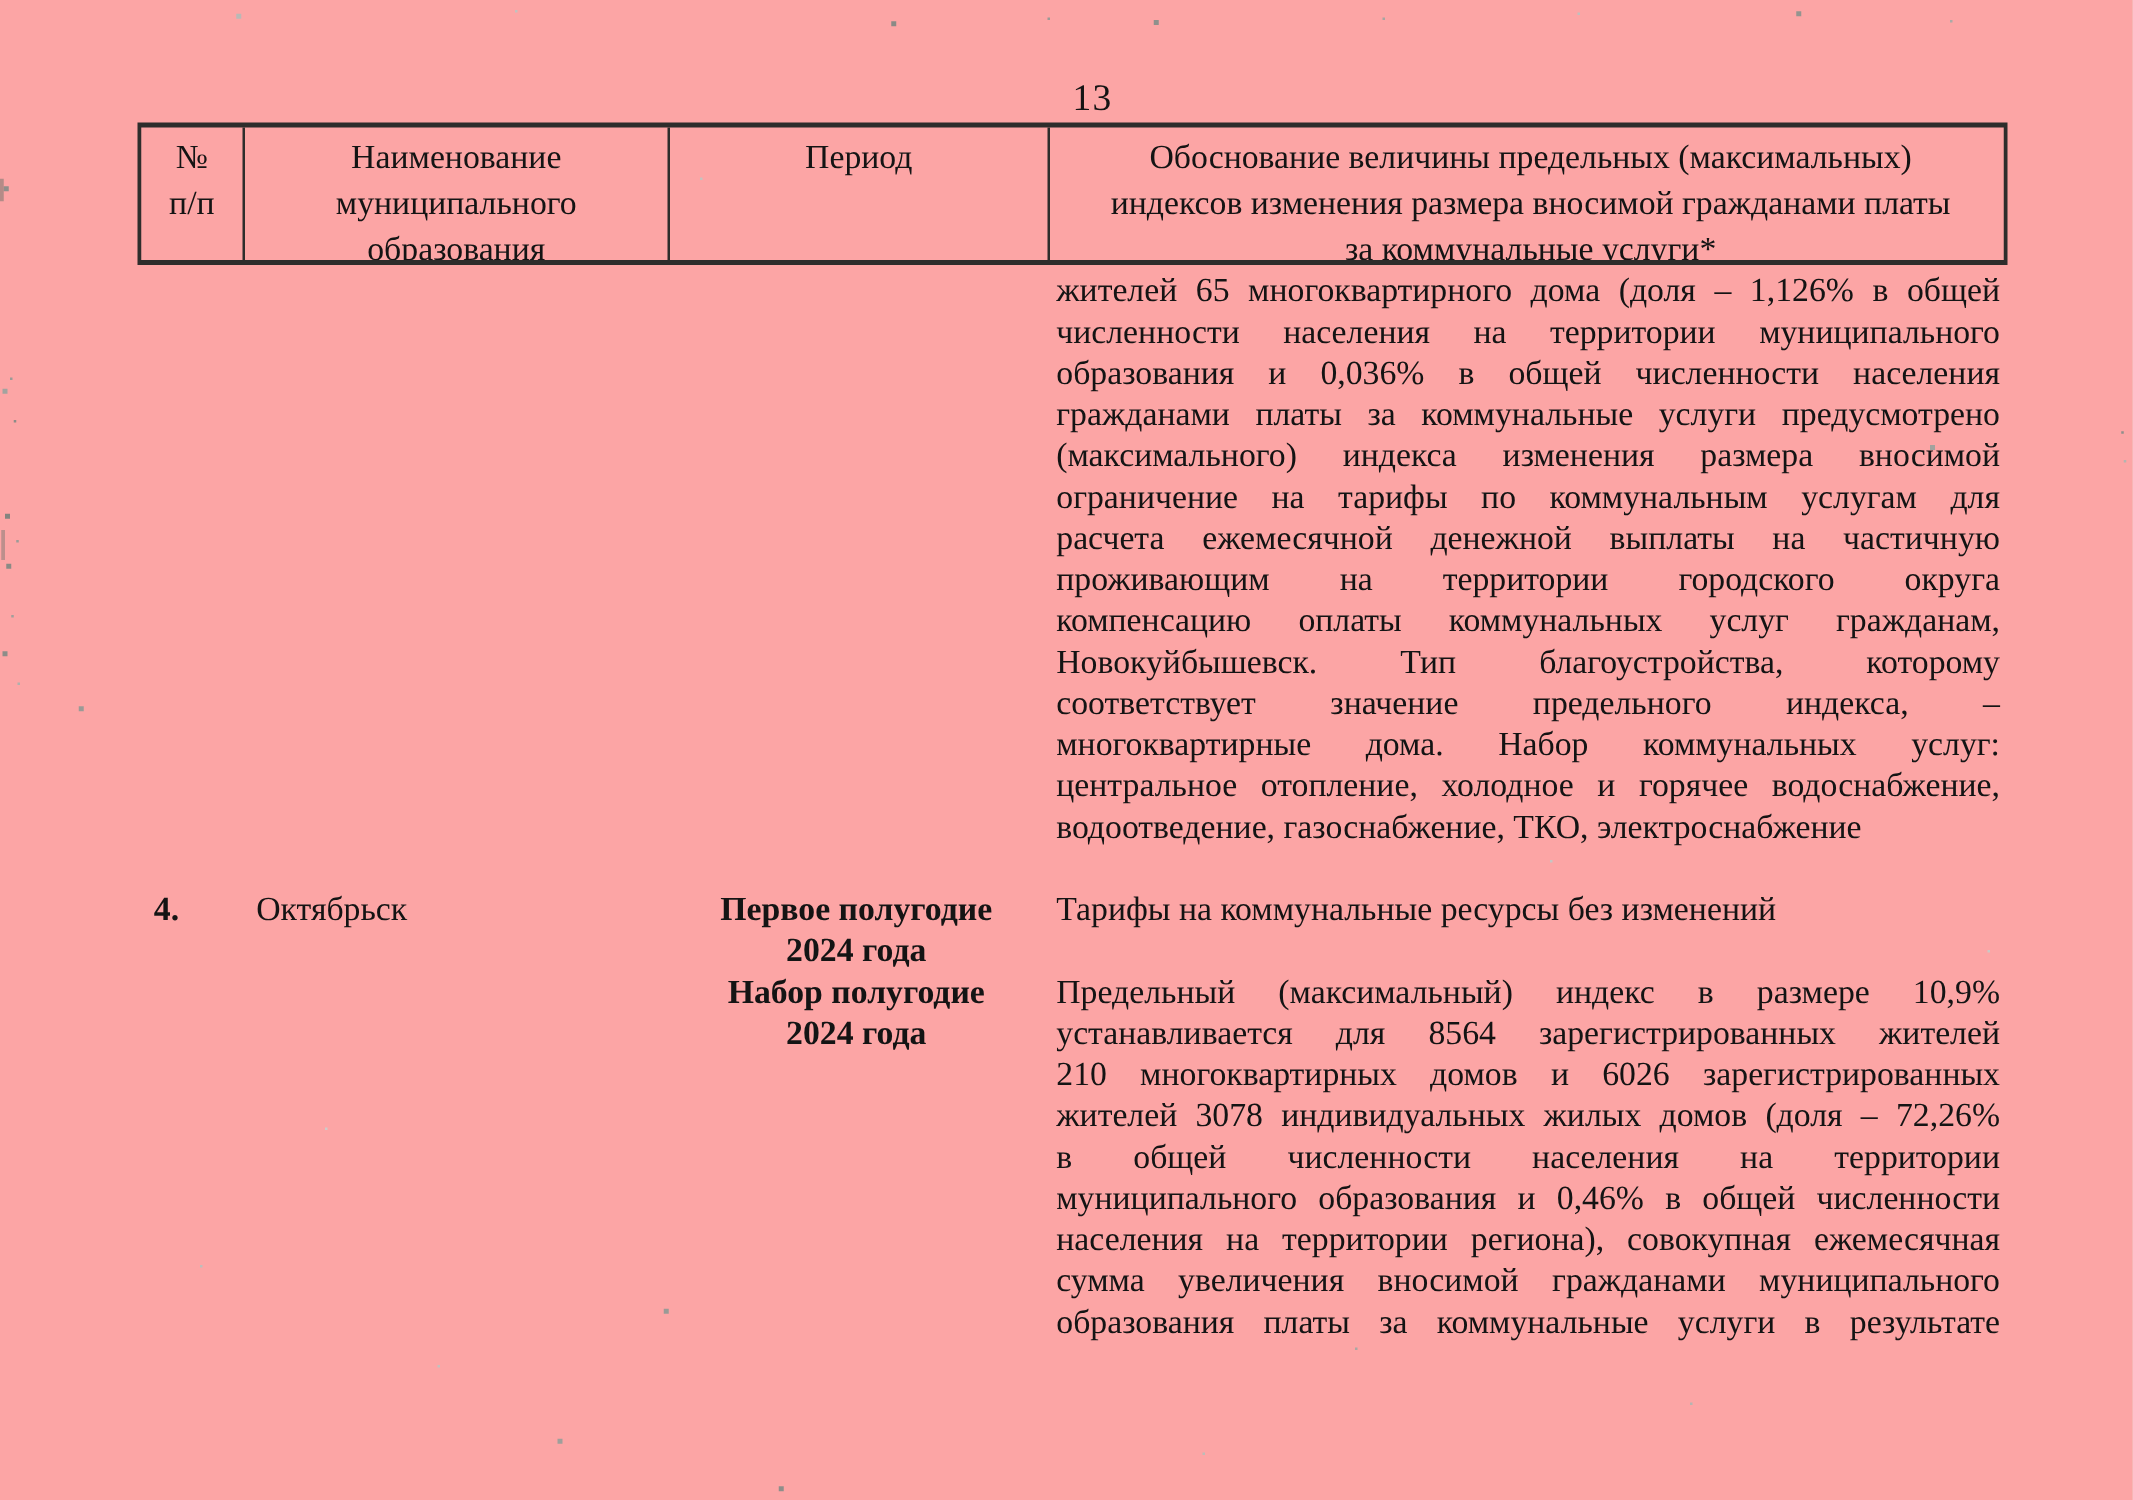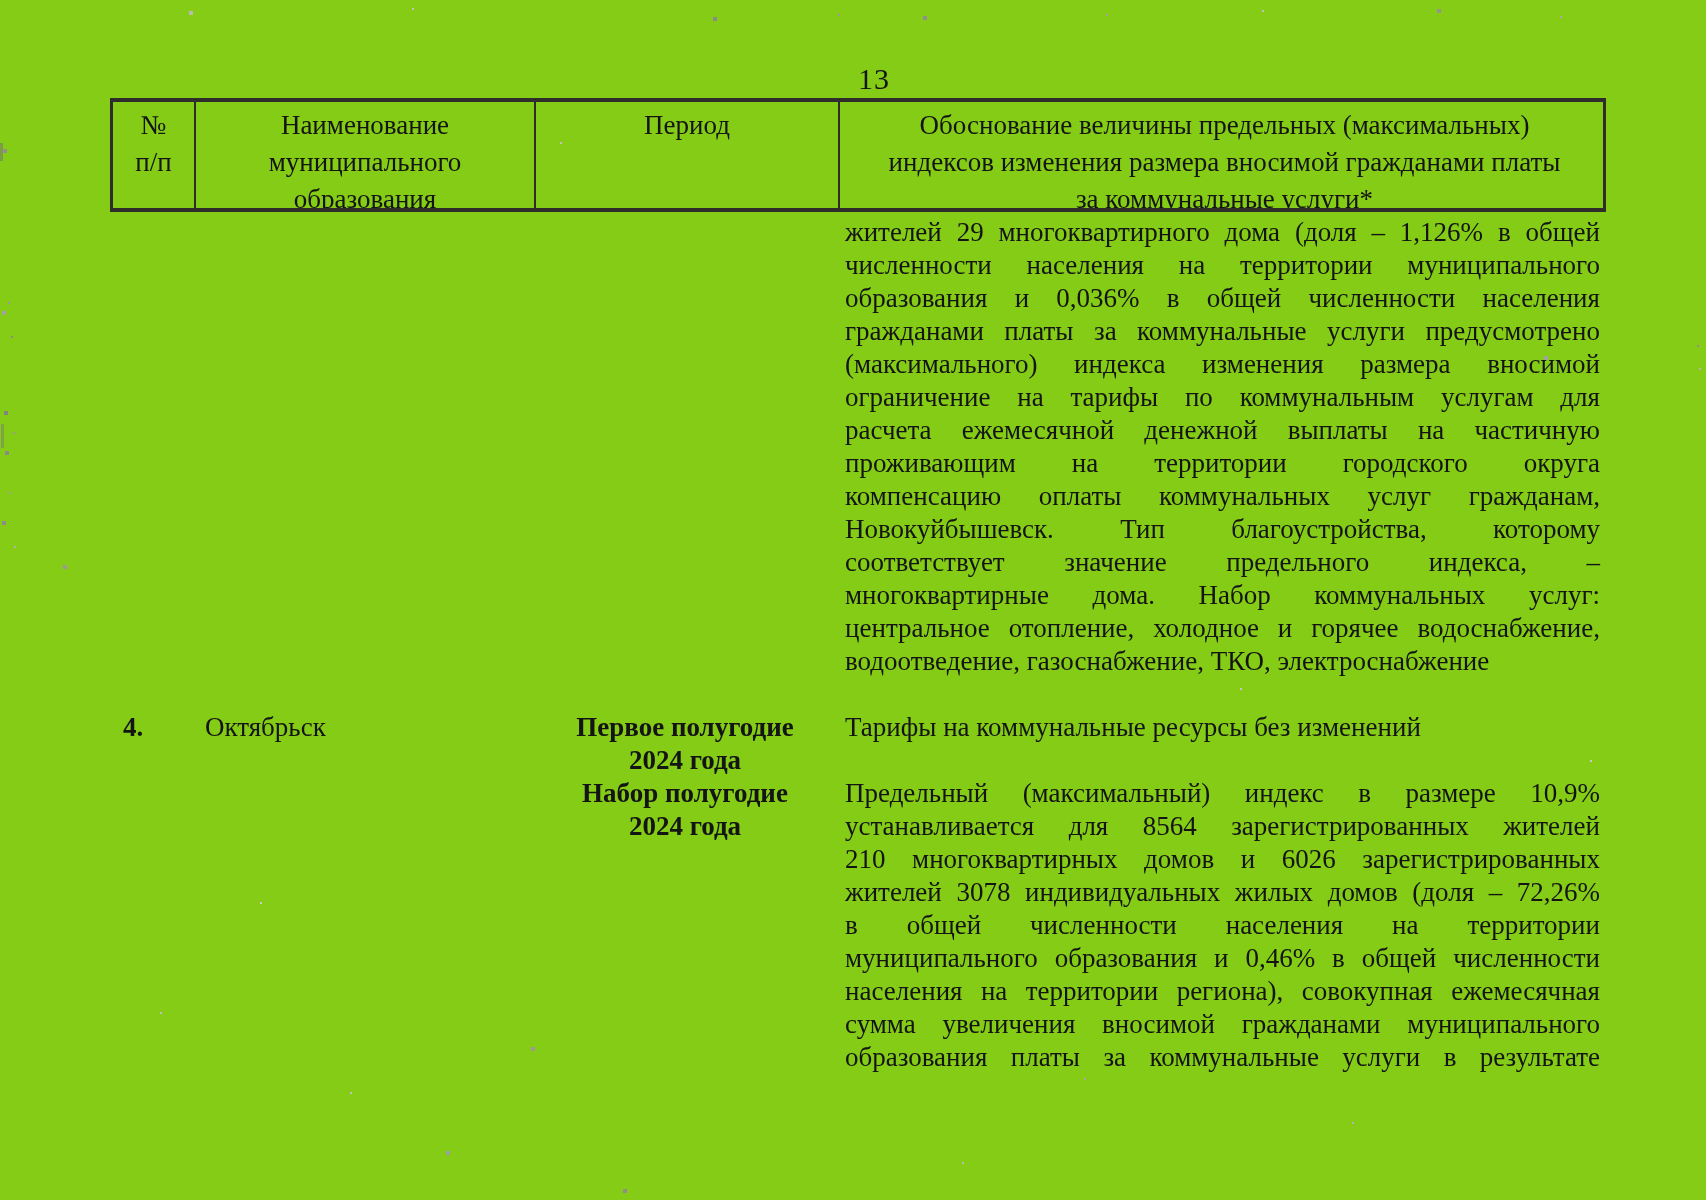--- a/index.html
+++ b/index.html
@@ -3,21 +3,21 @@
 <meta charset="utf-8">
 <style>
   html,body { margin:0; padding:0; }
   body {
     font-family: "Liberation Serif", "DejaVu Serif", serif;
     background:#e8e8e6;
   }
   .sheet {
     position:relative;
     width:1706px; height:1200px;
-    background:#84cc16;
+    background:#fca5a5;
     overflow:hidden;
     color:#141414;
   }
   .page-number {
     position:absolute;
     left:858px; top:62px;
     font-size:30px;
     letter-spacing:1px;
   }
   
@@ -116,21 +116,21 @@
       </div>
     </div>
 
     <div class="tbody">
 
       <div class="row row-a">
         <div class="cell num"></div>
         <div class="cell name"></div>
         <div class="cell period"></div>
         <div class="cell basis">
-            <div class="ln j">жителей 29 многоквартирного дома (доля – 1,126% в общей</div>
+            <div class="ln j">жителей 65 многоквартирного дома (доля – 1,126% в общей</div>
             <div class="ln j">численности населения на территории муниципального</div>
             <div class="ln j">образования и 0,036% в общей численности населения</div>
             <div class="ln j">гражданами платы за коммунальные услуги предусмотрено</div>
             <div class="ln j">(максимального) индекса изменения размера вносимой</div>
             <div class="ln j">ограничение на тарифы по коммунальным услугам для</div>
             <div class="ln j">расчета ежемесячной денежной выплаты на частичную</div>
             <div class="ln j">проживающим на территории городского округа</div>
             <div class="ln j">компенсацию оплаты коммунальных услуг гражданам,</div>
             <div class="ln j">Новокуйбышевск. Тип благоустройства, которому</div>
             <div class="ln j">соответствует значение предельного индекса, –</div>

